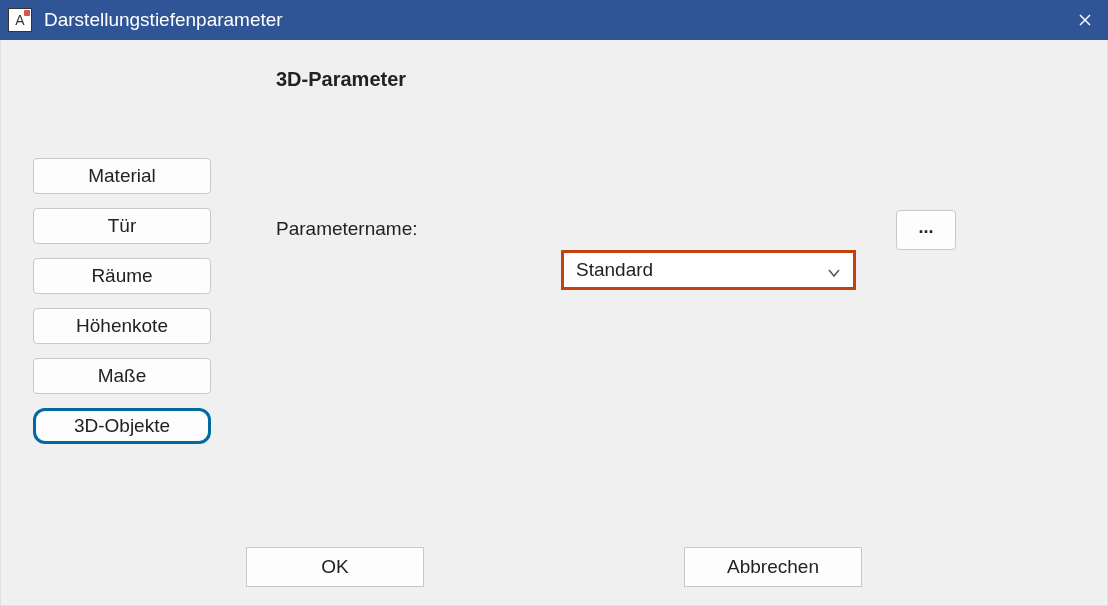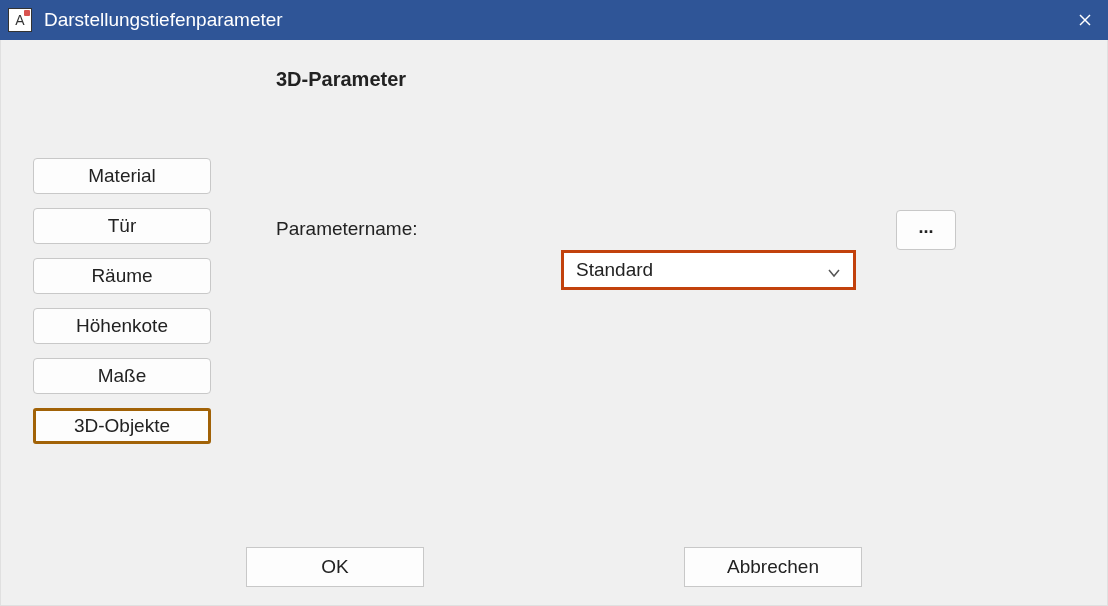--- a/index.html
+++ b/index.html
@@ -95,22 +95,22 @@
       height: 36px;
       background: #fdfdfd;
       border: 1px solid #c8c8c8;
       border-radius: 4px;
       font-size: 19px;
       color: #222;
       cursor: pointer;
       font-family: inherit;
     }
     .sidebar-button.highlighted {
-      border: 3px solid #a16207;
-      border-radius: 3px;
+      border: 3px solid #0369a1;
+      border-radius: 12px;
     }
     .param-label {
       position: absolute;
       top: 178px;
       left: 275px;
       font-size: 19px;
       color: #222;
     }
     .param-select {
       position: absolute;

